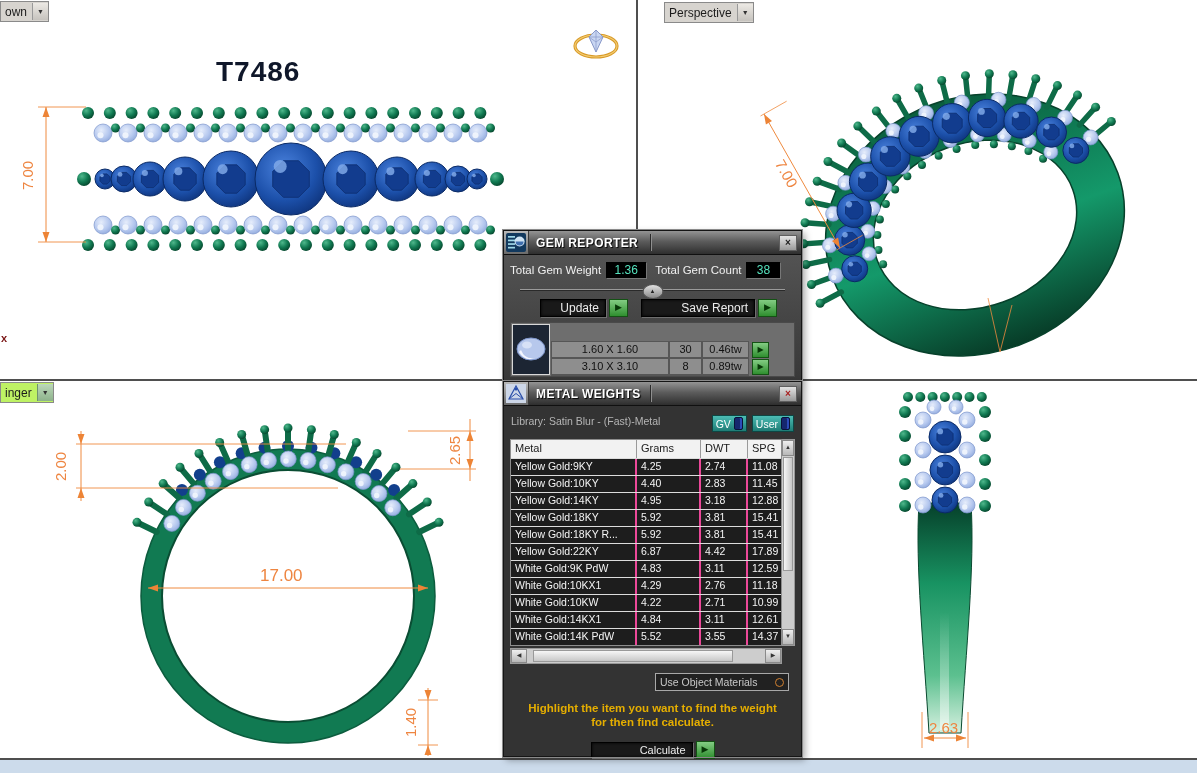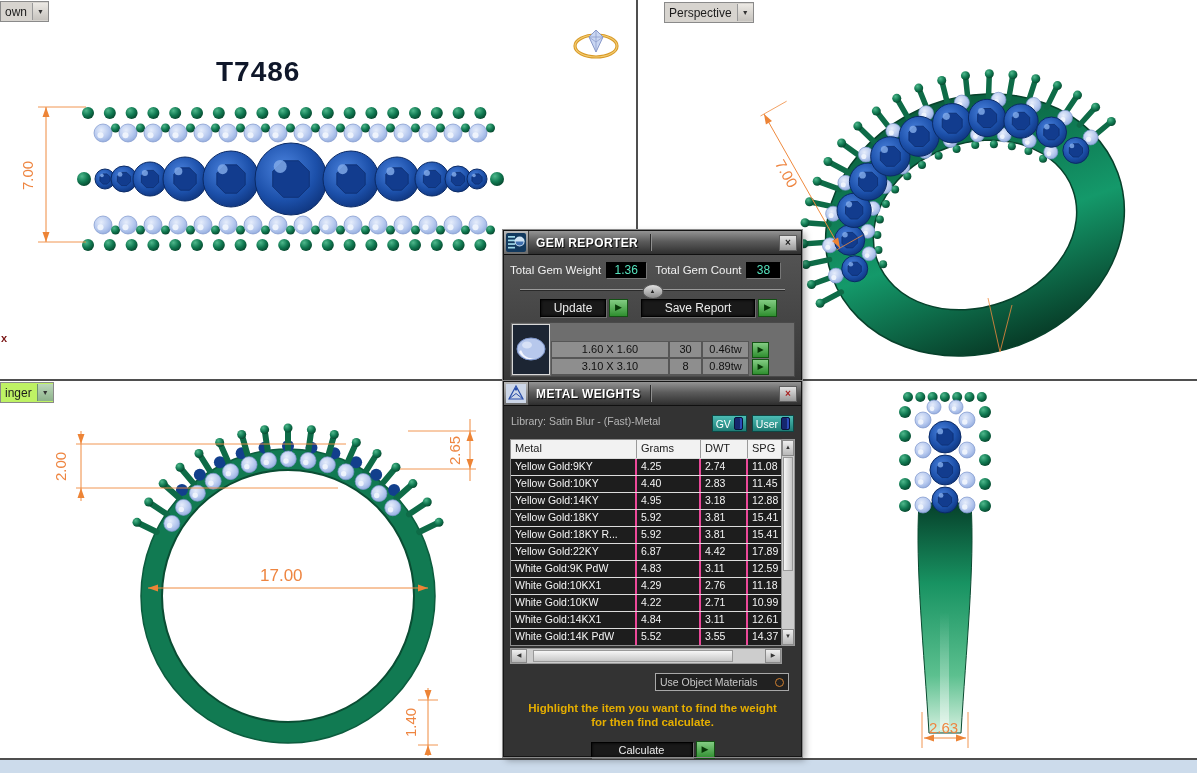--- a/index.html
+++ b/index.html
@@ -53,21 +53,21 @@
   .gr-totals{display:flex;align-items:center;color:#f0f0f0;font-size:11.5px;padding:7px 5px 2px 6px;}
   .lcd{background:#000;color:#55e2bd;font-size:12px;padding:1px 5px;text-align:center;margin-left:5px;
        box-shadow:inset 1px 1px 2px #000,1px 1px 0 #777;min-width:30px;}
   .gr-divider{position:relative;margin:4px 16px 0;height:13px;}
   .gr-divider::before{content:"";position:absolute;left:0;right:0;top:5px;height:1px;background:#9a9a9a;box-shadow:0 1px 0 #2a2a2a;}
   .collapse{position:absolute;left:50%;top:0;transform:translateX(-50%);width:19px;height:13px;border-radius:50%;
             background:linear-gradient(#e0e0e0,#8a8a8a);border:1px solid #555;font-size:6px;color:#222;
             text-align:center;line-height:12px;}
   .gr-actions{display:flex;align-items:center;margin:2px 0 5px 36px;}
   .fieldbtn{background:#191919;border:1px solid #000;box-shadow:inset 0 0 3px #000,1px 1px 0 #6e6e6e;
-            color:#ececec;font-size:12px;padding:1px 6px;text-align:center;}
+            color:#ececec;font-size:12px;padding:1px 6px;text-align:right;}
   .goarrow{width:17px;height:16px;background:linear-gradient(#83cc83,#2f8f2f);border:1px solid #145214;
            color:#073807;font-size:9px;text-align:center;line-height:15px;margin-left:3px;}
   .goarrow.small{width:15px;height:14px;line-height:13px;font-size:8px;}
   .gr-table{display:flex;margin:2px 6px;background:#6e6e6e;border:1px solid #4a4a4a;padding:1px;}
   .gem-thumb{width:36px;height:49px;background:#1c2533;border:1px solid #d8d8d8;margin-right:1px;
              display:flex;align-items:center;justify-content:center;}
   .gtable{display:grid;grid-template-columns:118px 33px 47px 20px;grid-auto-rows:17px;align-items:stretch;}
   .gcell{background:#8e8e8e;border:1px solid #565656;color:#101010;font-size:11px;text-align:center;
          line-height:15px;overflow:hidden;white-space:nowrap;}
   .ghead{background:#a4a4a4;height:15px;line-height:14px;margin-top:35px;}

